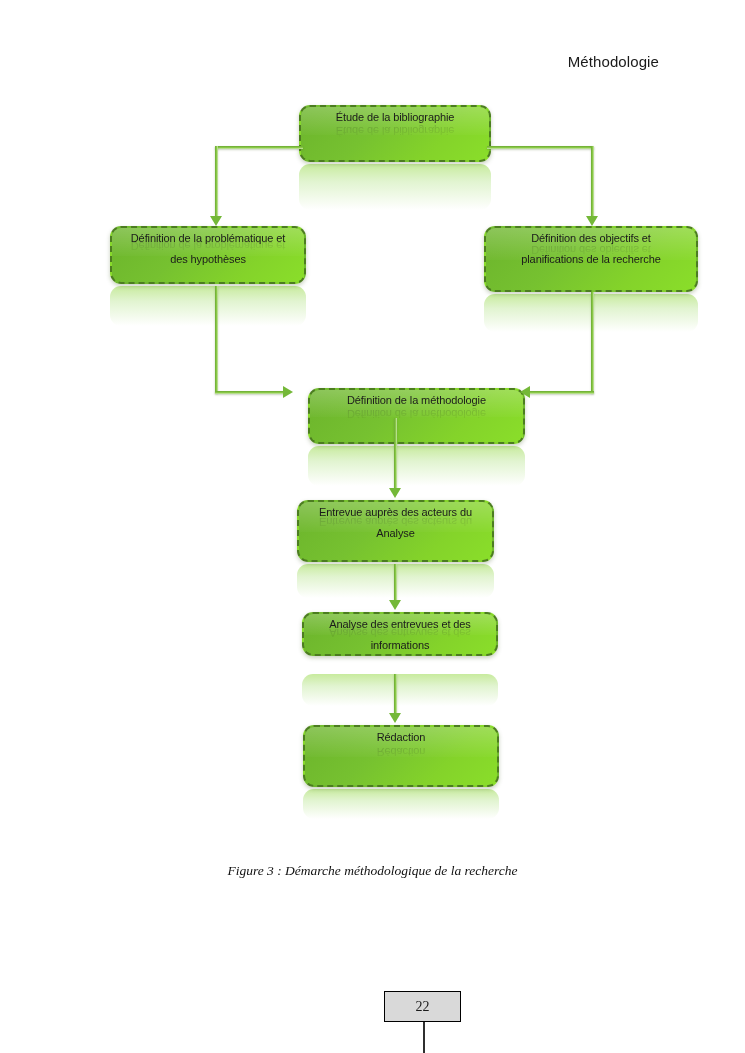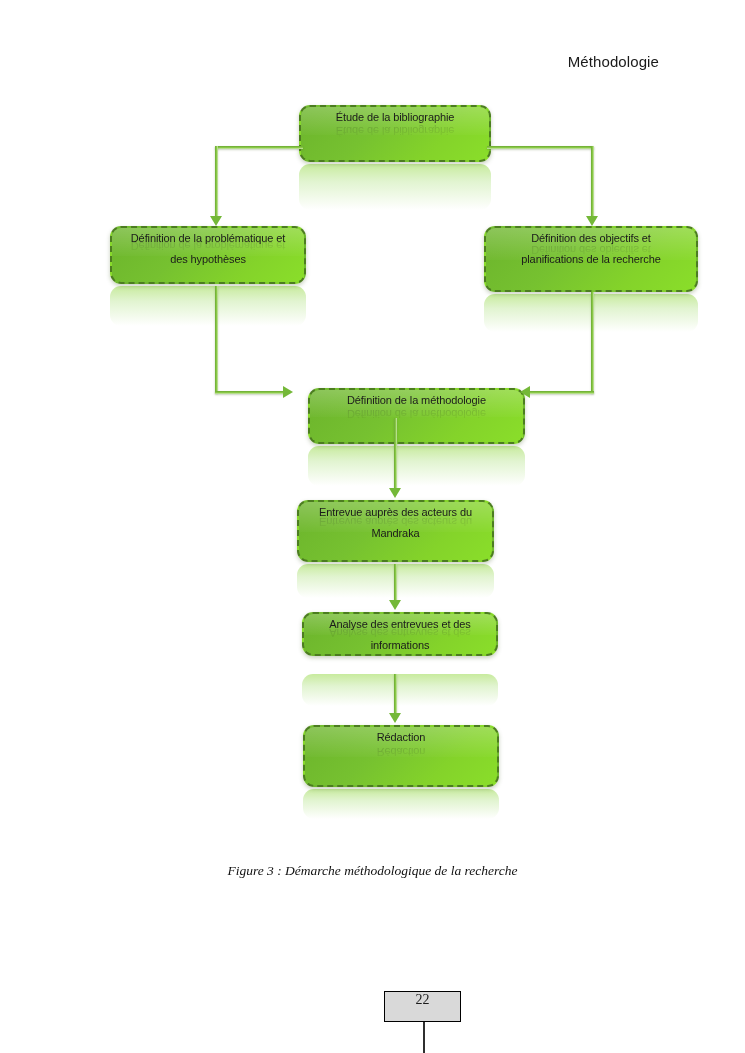--- a/index.html
+++ b/index.html
@@ -163,21 +163,21 @@
   
   .page-number-box {
     position: absolute;
     left: 384px;
     top: 991px;
     width: 77px;
     height: 31px;
     background: #d9d9d9;
     border: 1.5px solid #000000;
     display: flex;
-    align-items: flex-start;
+    align-items: center;
     justify-content: center;
     font-family: "Liberation Serif", serif;
     font-size: 14px;
     color: #1a1a1a;
     box-sizing: border-box;
   }
   .footer-stem {
     position: absolute;
     left: 423px;
     top: 1022px;
@@ -232,21 +232,21 @@
         <div class="node-label">Définition de la méthodologie</div>
         <div class="node-mirror" style="top:13px;">Définition de la méthodologie</div>
       </div>
     </div>
 
     <div class="node" style="left:297px; top:500px; width:197px; height:62px;">
       <div class="node-reflect" style="top:64px; height:34px;"></div>
       <div class="node-box">
         <div class="node-label">
           <span>Entrevue auprès des acteurs du</span><br>
-          <span>Mandraka</span>
+          <span>Analyse</span>
         </div>
         <div class="node-mirror" style="top:9px;">Entrevue auprès des acteurs du</div>
       </div>
     </div>
 
     <div class="node" style="left:302px; top:612px; width:196px; height:44px;">
       <div class="node-reflect" style="top:62px; height:32px;"></div>
       <div class="node-box">
         <div class="node-label">
           <span>Analyse des entrevues et des</span><br>

